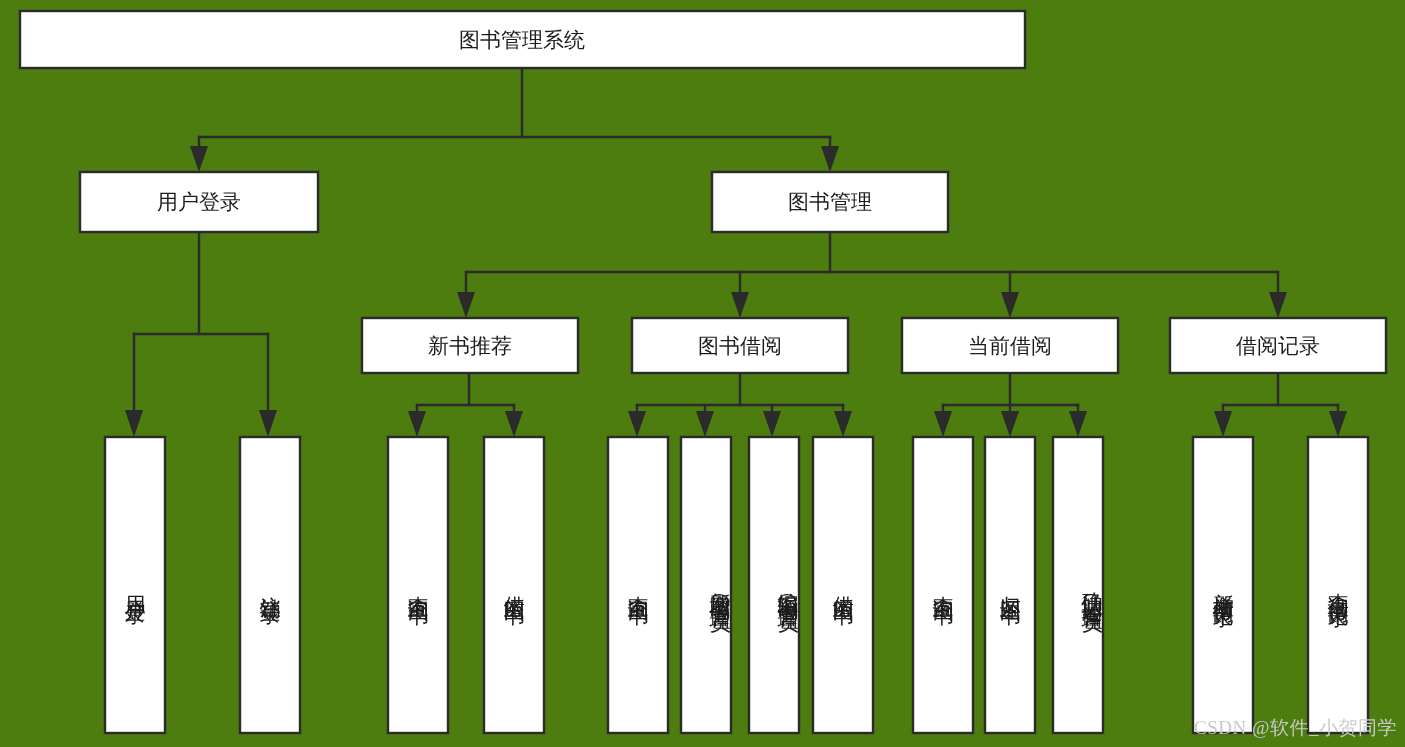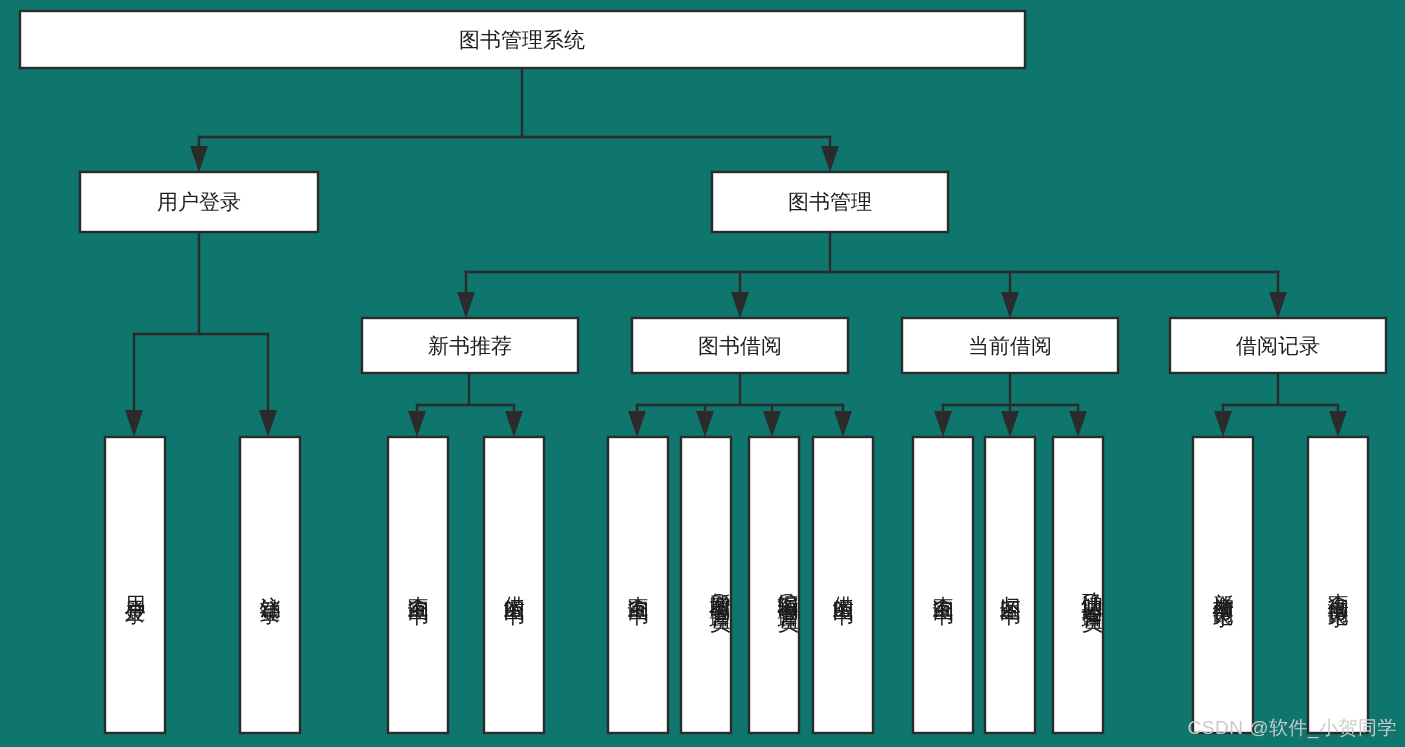--- a/index.html
+++ b/index.html
@@ -12,21 +12,21 @@
     width: 1405px;
     height: 747px;
     font-family: "DejaVu Sans", "Liberation Sans", sans-serif;
     overflow: hidden;
     position: relative;
   }
   #diagram-root {
     position: relative;
     width: 1405px;
     height: 747px;
-    background: #0f766e;
+    background: #4d7c0f;
   }
   svg#flow-svg {
     position: absolute;
     left: 0;
     top: 0;
     width: 1405px;
     height: 747px;
     display: block;
   }
   .node-box {
@@ -67,21 +67,21 @@
     white-space: nowrap;
     pointer-events: none;
   }
   .node-label-v.center-v {
     align-items: center;
   }
   .watermark {
     position: absolute;
     right: 8px;
     bottom: 6px;
-    font-family: Liberation Sans, sans-serif;
+    font-family: Liberation Serif, serif;
     font-size: 19px;
     color: #c9c9c9;
     letter-spacing: 0.5px;
     white-space: nowrap;
     user-select: none;
   }
 </style>
 </head>
 <body>
 

